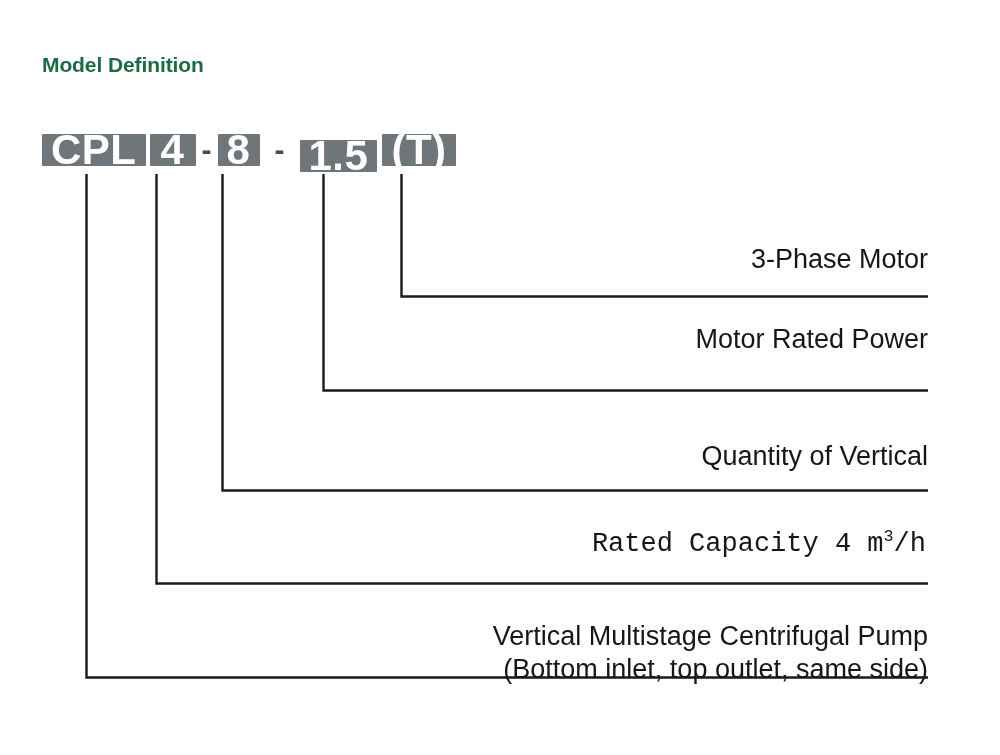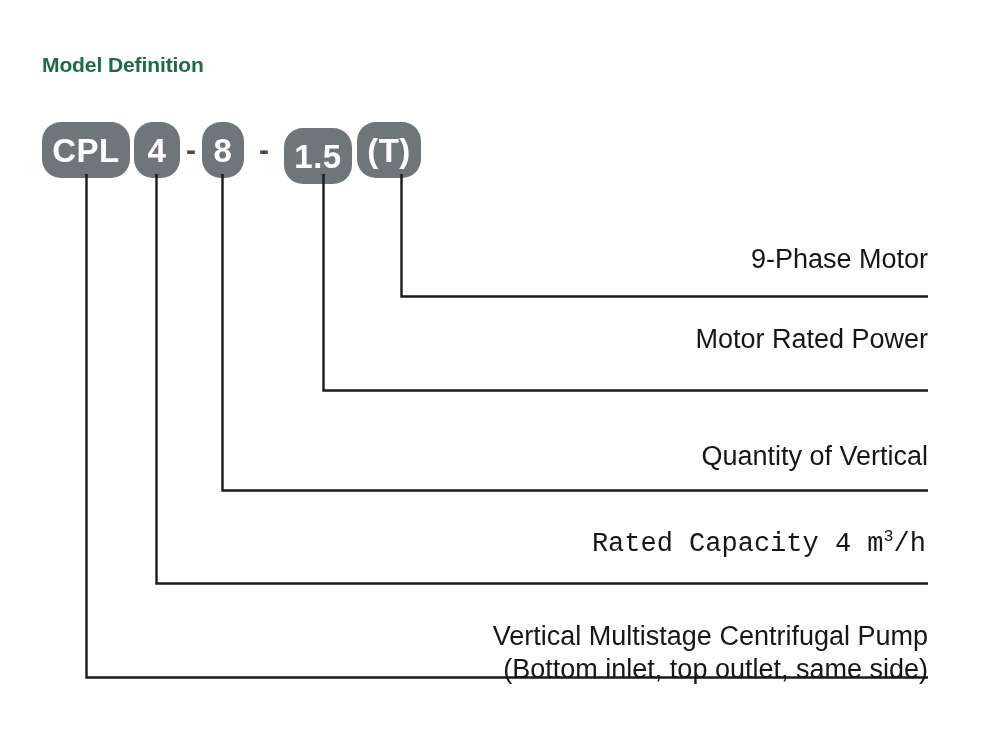--- a/index.html
+++ b/index.html
@@ -40,27 +40,27 @@
     position: absolute;
     left: 42px;
     top: 126px;
     height: 48px;
     display: flex;
     align-items: center;
   }
   .code-chip {
     background: #6e767a;
     color: #ffffff;
-    border-radius: 19px;
-    height: 56px;
+    border-radius: 1px;
+    height: 32px;
     box-sizing: border-box;
     display: flex;
     align-items: center;
     justify-content: center;
-    font-size: 33px;
+    font-size: 42px;
     font-weight: bold;
     line-height: 1;
     padding: 0 9px;
     letter-spacing: 0.5px;
   }
   .chip-cpl   { min-width: 88px; }
   .chip-num4  { min-width: 46px; }
   .chip-num8  { min-width: 42px; }
   .chip-pow   { min-width: 68px; margin-top: 12px; }
   .chip-phase { min-width: 64px; }
@@ -137,21 +137,21 @@
   </div>
 
   <svg id="leader-lines" viewBox="0 0 1000 755">
     <path d="M 401.5 174 L 401.5 296.5 L 928 296.5"></path>
     <path d="M 323.5 174 L 323.5 390.5 L 928 390.5"></path>
     <path d="M 222.5 174 L 222.5 490.5 L 928 490.5"></path>
     <path d="M 156.5 174 L 156.5 583.5 L 928 583.5"></path>
     <path d="M 86.5 174 L 86.5 677.5 L 928 677.5"></path>
   </svg>
 
-  <div class="callout" id="callout-phase">9-Phase Motor</div>
+  <div class="callout" id="callout-phase">3-Phase Motor</div>
 
   <div class="callout" id="callout-power">Motor Rated Power</div>
 
   <div class="callout" id="callout-impeller">Quantity of Vertical</div>
 
   <div class="callout" id="callout-capacity"><span>Rated Capacity  4 m</span><span class="sup">3</span><span>/h</span></div>
 
   <div class="callout callout-2line" id="callout-pump">
     <div>Vertical Multistage Centrifugal Pump</div>
     <div>(Bottom inlet, top outlet, same side)</div>

